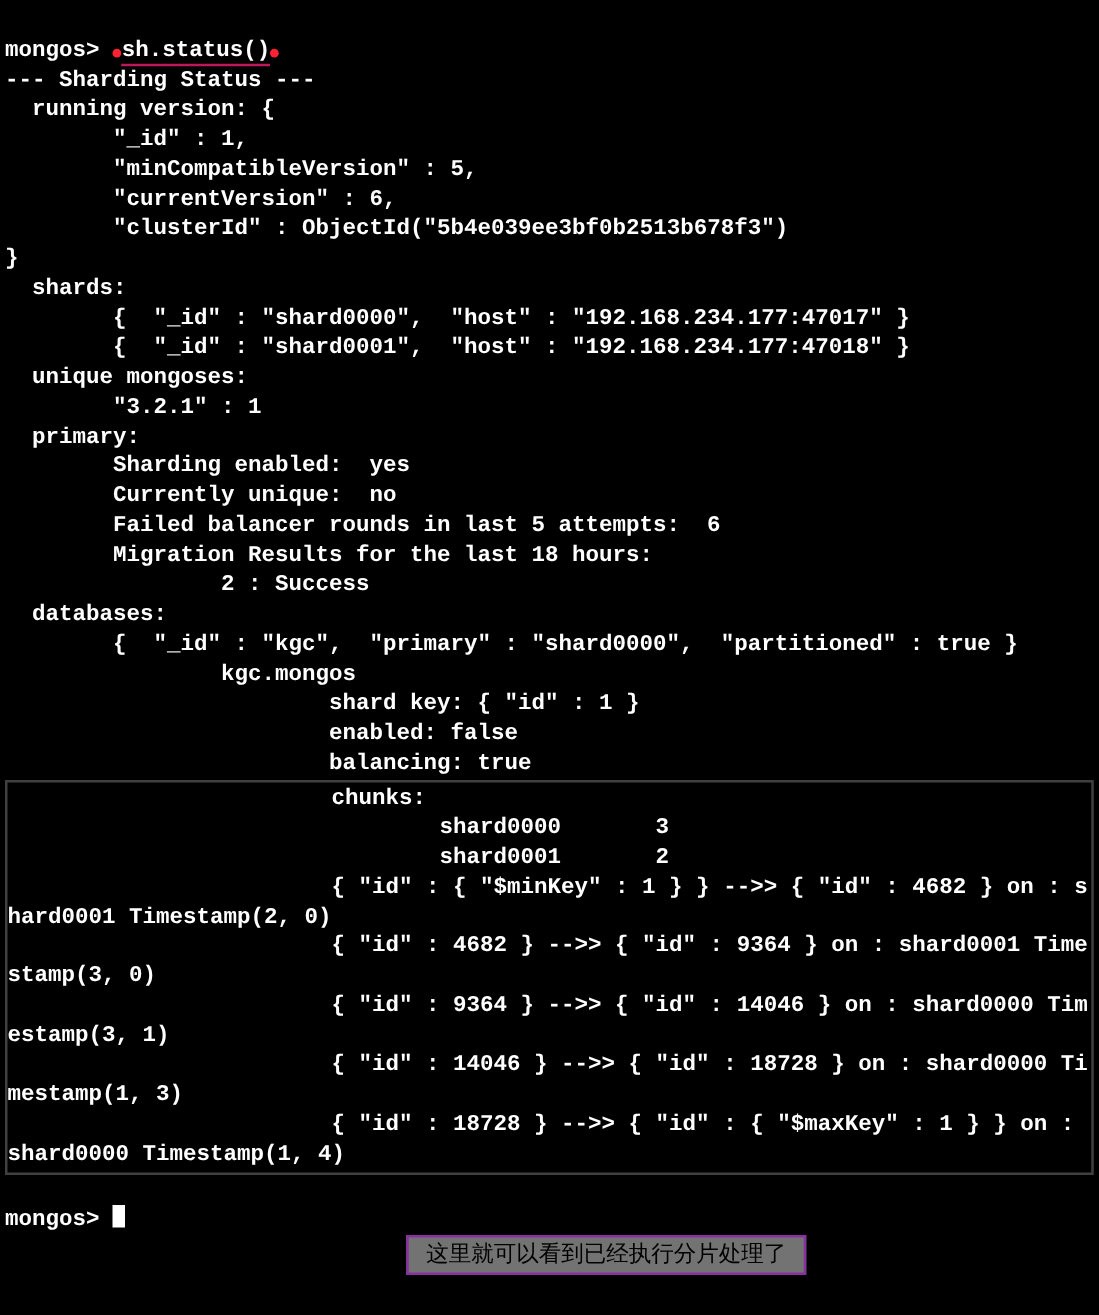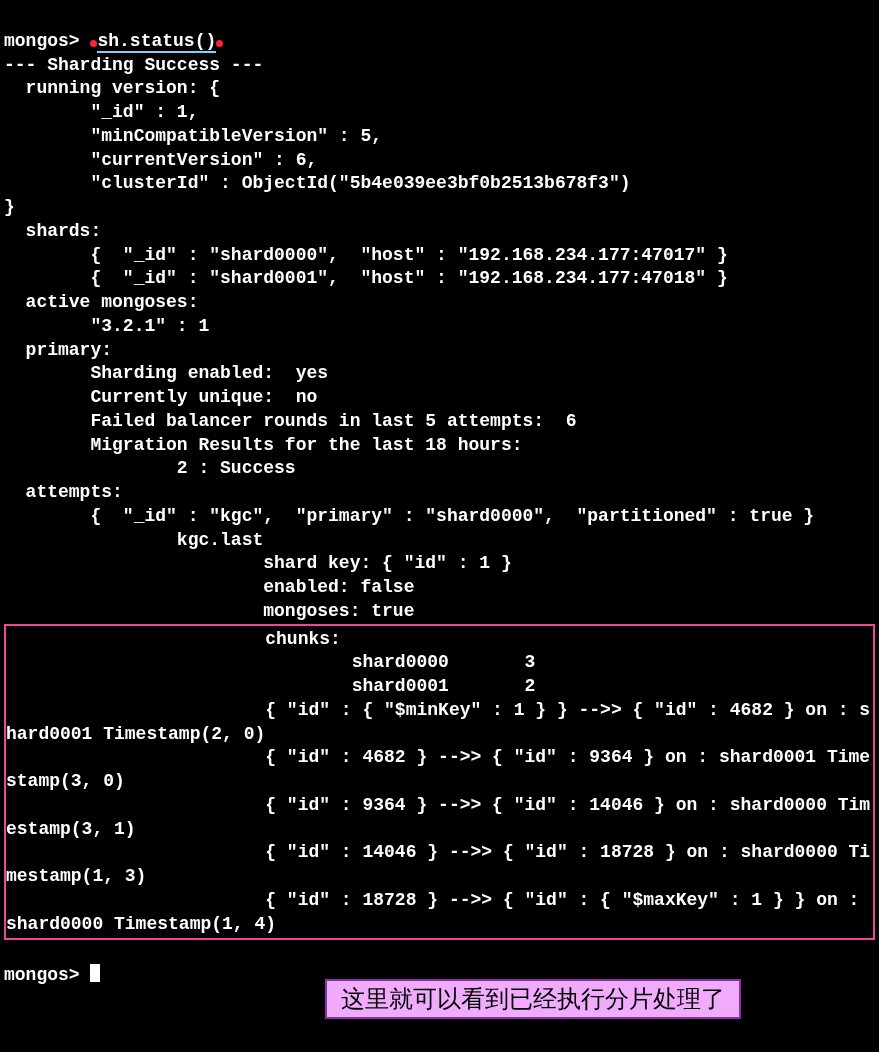--- a/index.html
+++ b/index.html
@@ -13,85 +13,85 @@
     width: 879px;
   }
   .terminal {
     padding: 6px 4px 10px 4px;
     white-space: pre-wrap;
     word-break: break-all;
     position: relative;
     font-weight: bold;
   }
   .underline-cmd {
-    border-bottom: 2px solid #7dd3fc;
+    border-bottom: 2px solid #be185d;
     padding-bottom: 0px;
   }
   .red-dot {
     display: inline-block;
     width: 7px;
     height: 7px;
     background: #ff2233;
     border-radius: 50%;
     vertical-align: -1px;
   }
   .red-box {
-    border: 2px solid #ec4899;
+    border: 2px solid #404040;
     padding: 2px 0 2px 0;
     margin: 0;
   }
   .annotation {
     position: absolute;
     left: 325px;
     bottom: 3px;
-    background: #f0abfc;
+    background: #737373;
     color: #000;
     border: 2px solid #8b30a3;
     padding: 2px 14px;
     font-family: "SimSun", "Microsoft YaHei", sans-serif;
-    font-size: 24px;
+    font-size: 18px;
     font-weight: normal;
   }
   .cursor {
     display: inline-block;
     width: 10px;
     height: 18px;
     background: #fff;
     vertical-align: -2px;
   }
 </style>
 </head>
 <body>
 
 <div class="terminal">
 <span>mongos&gt;</span> <span class="red-dot"></span><span class="underline-cmd">sh.status()</span><span class="red-dot"></span>
-<span>--- Sharding Success ---</span>
+<span>--- Sharding Status ---</span>
   <span>running version:</span> <span>{</span>
         <span>"_id"</span> : <span>1,</span>
         <span>"minCompatibleVersion"</span> : <span>5,</span>
         <span>"currentVersion"</span> : <span>6,</span>
         <span>"clusterId"</span> : <span>ObjectId("5b4e039ee3bf0b2513b678f3")</span>
 <span>}</span>
   <span>shards:</span>
         <span>{  "_id" : "shard0000",  "host" : "192.168.234.177:47017" }</span>
         <span>{  "_id" : "shard0001",  "host" : "192.168.234.177:47018" }</span>
-  <span>active mongoses:</span>
+  <span>unique mongoses:</span>
         <span>"3.2.1" : 1</span>
   <span>primary:</span>
         <span>Sharding enabled:  yes</span>
         <span>Currently unique:  no</span>
         <span>Failed balancer rounds in last 5 attempts:  6</span>
         <span>Migration Results for the last 18 hours:</span>
 <span>                2 : Success</span>
-  <span>attempts:</span>
+  <span>databases:</span>
         <span>{  "_id" : "kgc",  "primary" : "shard0000",  "partitioned" : true }</span>
-                <span>kgc.last</span>
+                <span>kgc.mongos</span>
                         <span>shard key: { "id" : 1 }</span>
                         <span>enabled: false</span>
-                        <span>mongoses: true</span>
+                        <span>balancing: true</span>
 <div class="red-box">                        <span>chunks:</span>
                                 <span>shard0000       3</span>
                                 <span>shard0001       2</span>
                         <span>{ "id" : { "$minKey" : 1 } } --&gt;&gt; { "id" : 4682 } on : shard0001 Timestamp(2, 0)</span>
                         <span>{ "id" : 4682 } --&gt;&gt; { "id" : 9364 } on : shard0001 Timestamp(3, 0)</span>
                         <span>{ "id" : 9364 } --&gt;&gt; { "id" : 14046 } on : shard0000 Timestamp(3, 1)</span>
                         <span>{ "id" : 14046 } --&gt;&gt; { "id" : 18728 } on : shard0000 Timestamp(1, 3)</span>
                         <span>{ "id" : 18728 } --&gt;&gt; { "id" : { "$maxKey" : 1 } } on : shard0000 Timestamp(1, 4)</span></div>
 <span>mongos&gt;</span> <span class="cursor"></span>
 <div class="annotation">这里就可以看到已经执行分片处理了</div>

